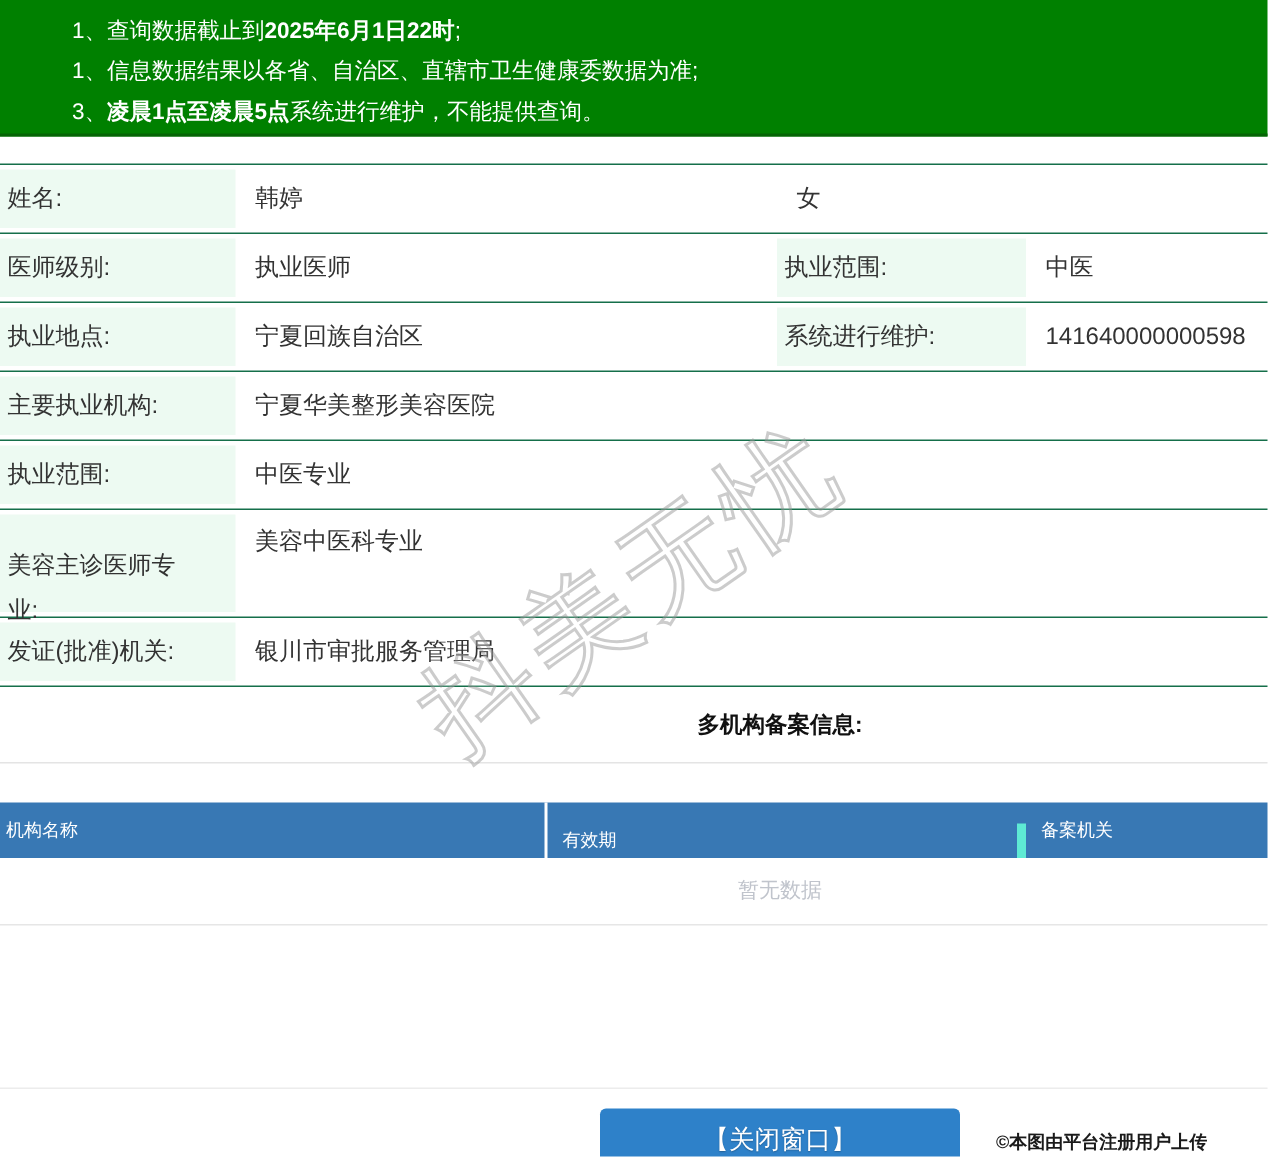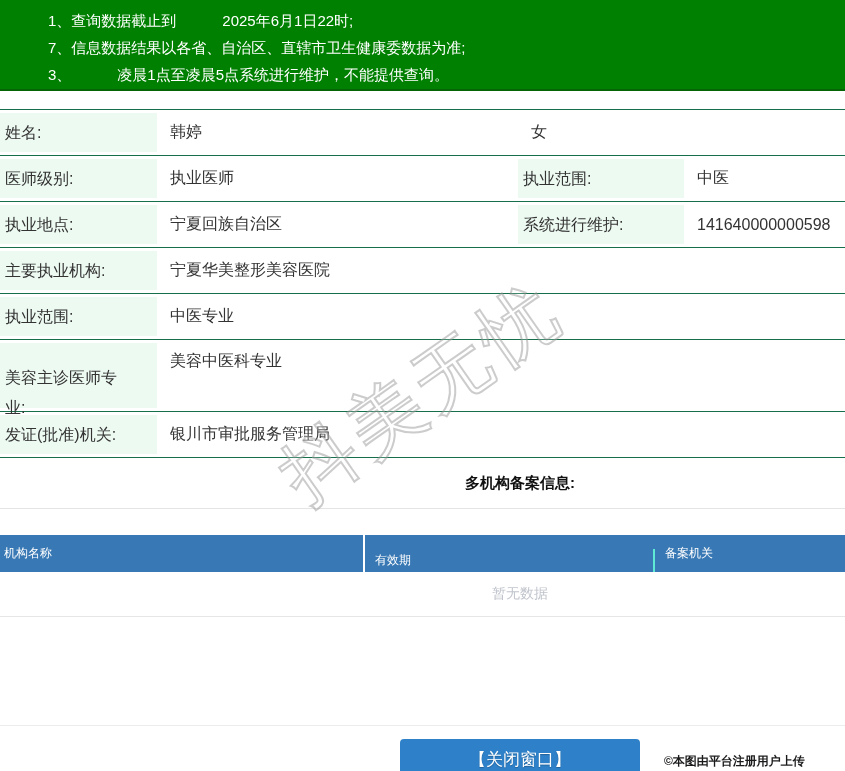--- a/index.html
+++ b/index.html
@@ -6,21 +6,21 @@
   html,body { width:845px; height:771px; overflow:hidden; background:#fff;
               font-family:"Liberation Sans","DejaVu Sans",sans-serif; color:#333; position:relative; }
   .content { width:1040px; }
 
   
   .notice {
     width:1040px; height:91px; background:#008000;
     border-bottom:2px solid #056405;
     padding:7px 0 0 48px; color:#fff; font-size:15px; line-height:27px;
   }
-  .notice .b { font-weight:normal;margin-left:46px; }
+  .notice .b { font-weight:bold; }
 
   
   .profile { width:1040px; margin-top:18px; border-top:1px solid #156f4a; }
   .prow { display:flex; height:46px; border-bottom:1px solid #156f4a; font-size:16px; }
   .prow.tall { height:72px; }
   .c-label { width:157px; padding:3px 0; display:flex; }
   .c-label .inner {
     flex:1; background:#edfaf2; display:flex; align-items:center;
     padding-left:5px; padding-right:28px; line-height:30px; color:#333;
   }
@@ -35,21 +35,21 @@
 
   
   .section-title {
     width:1040px; height:50px; display:flex; align-items:center; justify-content:center;
     font-size:15px; font-weight:bold; color:#111;
   }
   .divider1 { width:1040px; border-top:1px solid #e4e4e4; margin-bottom:26px; }
   .filing-header { width:1040px; height:37px; display:flex; background:#3878b4; }
   .fh-col { display:flex; align-items:center; color:#fff; font-size:12px; padding-left:10px; }
   .fh-col.c1 { width:365px; padding-left:4px; border-right:2px solid #fff; }
-  .fh-col.c2 { width:290px; border-right:2px solid #5eead4;margin-top:14px; }
+  .fh-col.c2 { width:319px; border-right:6px solid #5eead4;margin-top:14px; }
   .fh-col.c3 { flex:1; }
   .empty-row {
     width:1040px; height:45px; display:flex; align-items:center; justify-content:center;
     color:#c0c4cc; font-size:14px; border-bottom:1px solid #e6e6e6;
   }
 
   
   .spacer { height:108px; }
   .divider2 { width:1040px; border-top:1px solid #ececec; }
   .close-btn {
@@ -74,21 +74,21 @@
     opacity:0.6; pointer-events:none; z-index:5;
   }
 </style>
 </head>
 <body>
 
 <div class="content">
 
   <div class="notice">
     <div class="line"><span>1、查询数据截止到</span><span class="b">2025年6月1日22时</span><span>;</span></div>
-    <div class="line"><span>7、信息数据结果以各省、自治区、直辖市卫生健康委数据为准;</span><span class="b"></span><span></span></div>
+    <div class="line"><span>1、信息数据结果以各省、自治区、直辖市卫生健康委数据为准;</span><span class="b"></span><span></span></div>
     <div class="line"><span>3、</span><span class="b">凌晨1点至凌晨5点</span><span>系统进行维护，不能提供查询。</span></div>
   </div>
 
   <div class="profile">
 
     <div class="prow">
       <div class="c-label">
           <div class="inner">姓名:</div>
         </div>
       <div class="c-value v1">韩婷</div>

